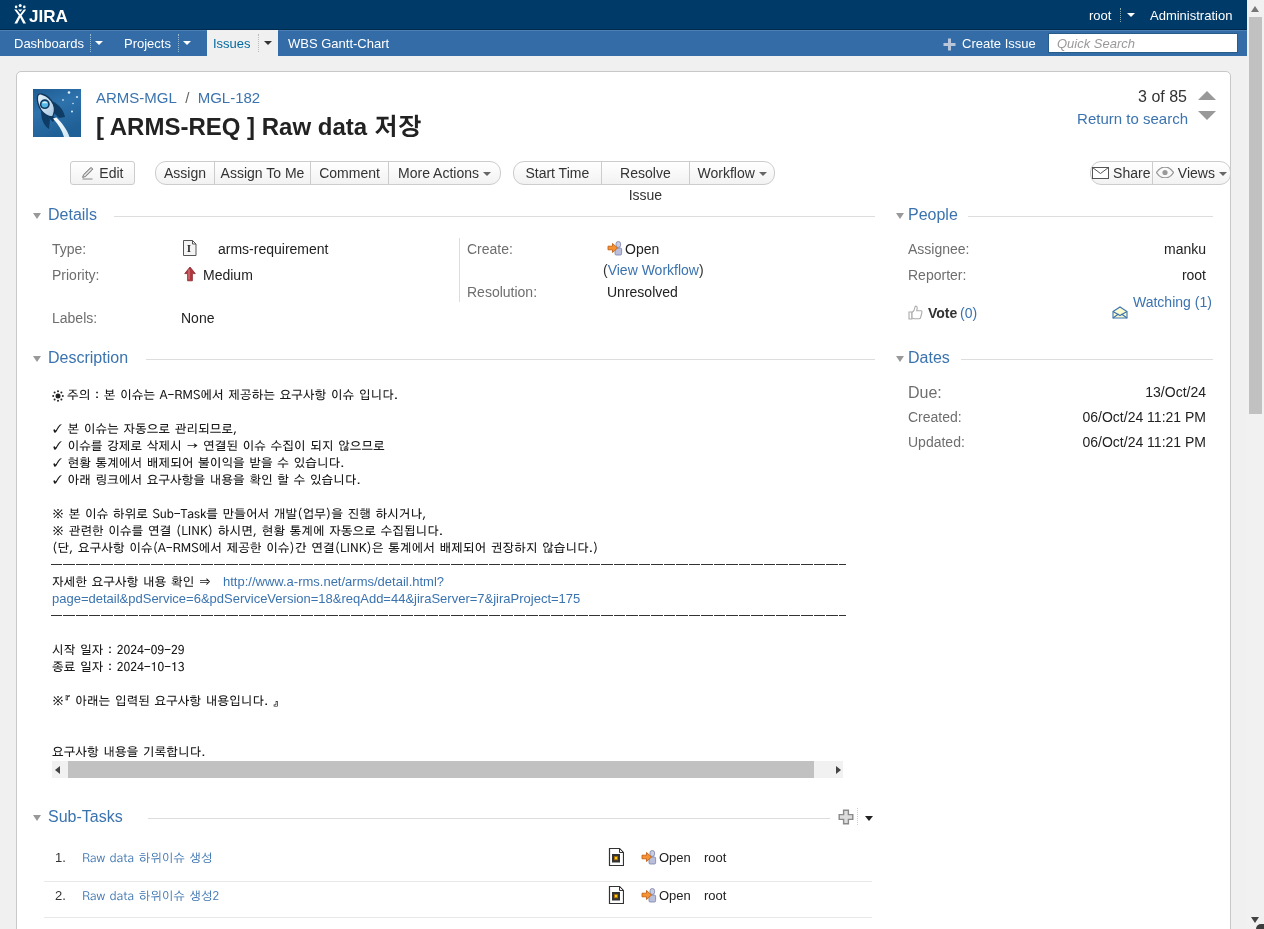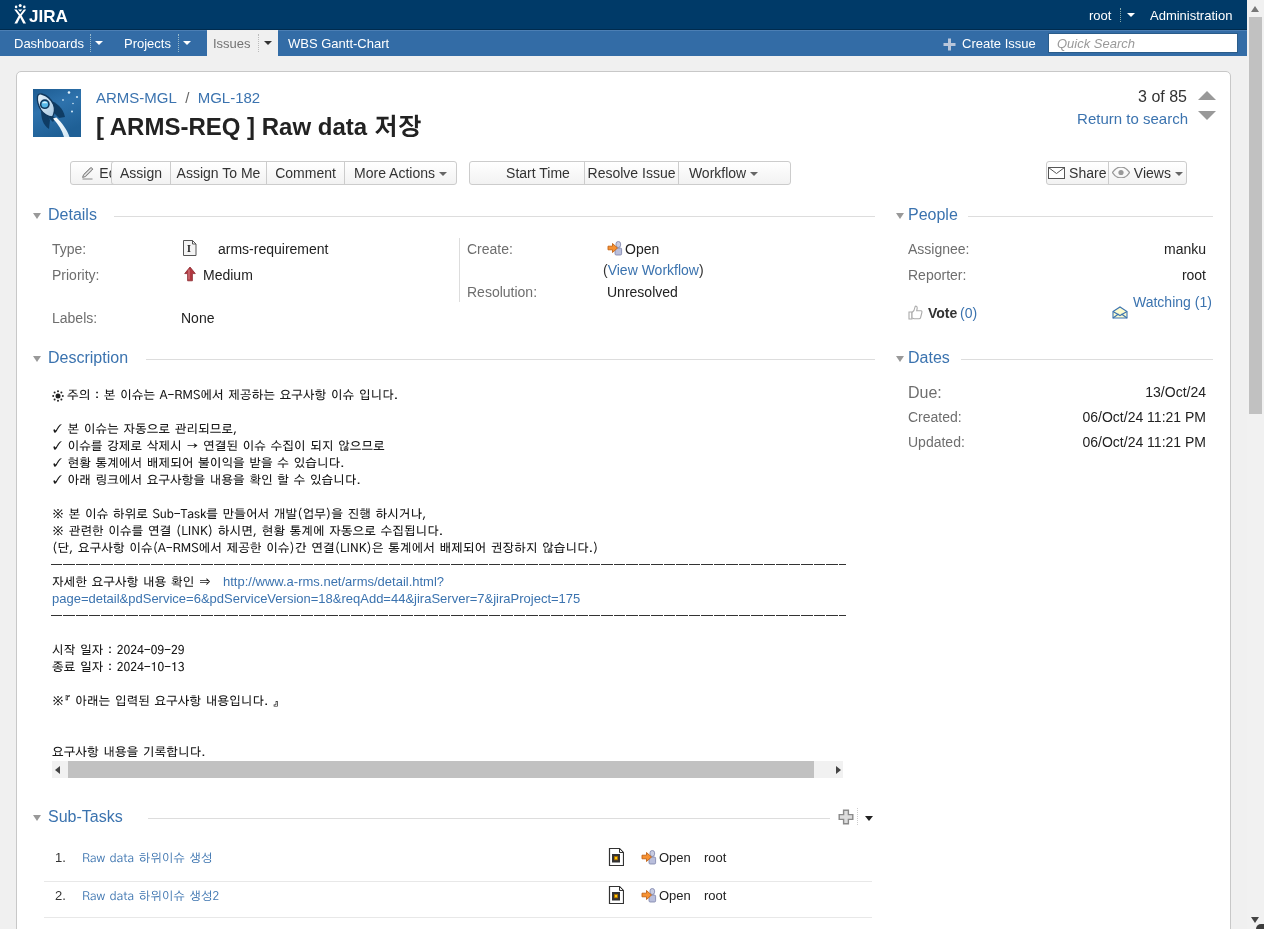--- a/index.html
+++ b/index.html
@@ -6,22 +6,22 @@
 body { font-family:"Liberation Sans",sans-serif; background:#f0f0f0; position:relative; }
 .abs { position:absolute; }
 a { text-decoration:none; color:#3b73af; }
 .tri-up { width:0;height:0;border-left:9px solid transparent;border-right:9px solid transparent;border-bottom:9px solid #999; }
 .tri-dn { width:0;height:0;border-left:9px solid transparent;border-right:9px solid transparent;border-top:9px solid #999; }
 .tw { width:0;height:0;border-left:4px solid transparent;border-right:4px solid transparent;border-top:4px solid #fff; display:inline-block; }
 .tg { width:0;height:0;border-left:4px solid transparent;border-right:4px solid transparent;border-top:4px solid #333; display:inline-block; }
 .sec-tri { width:0;height:0;border-left:4px solid transparent;border-right:4px solid transparent;border-top:6px solid #999; }
 .btn { position:absolute; height:24px; border:1px solid #ccc; border-radius:3px;
   background:linear-gradient(#ffffff,#f2f2f2); color:#333; font-size:14px; line-height:22px; text-align:center; }
-.grp { position:absolute; height:24px; border:1px solid #ccc; border-radius:3px;
-  background:linear-gradient(#ffffff,#f2f2f2); display:flex; }
+.grp { position:absolute; height:24px; border:1px solid #ccc; border-radius:11px;
+  background:linear-gradient(#ffffff,#f2f2f2); display:flex;margin-left:44px; }
 .grp > div { height:22px; line-height:22px; font-size:14px; color:#333; text-align:center; border-left:1px solid #ccc; }
 .grp > div:first-child { border-left:none; }
 </style></head>
 <body>
 <div class="abs" style="left:0px;top:0px;width:1247px;height:30px;background:#003a68;border-bottom:1px solid #002b4e;"></div>
 <div class="abs" style="left:12px;top:3px;width:60px;height:24px;"><svg width="60" height="24" viewBox="0 0 60 24">
 <g fill="#fff">
 <circle cx="8.2" cy="2.6" r="1.5"></circle>
         <circle cx="4.1" cy="3.9" r="1.3"></circle>
         <circle cx="12.3" cy="3.9" r="1.3"></circle>
@@ -35,21 +35,21 @@
 <div class="abs tw" style="left:1127px;top:13px;"></div>
 <div class="abs" style="left:1150px;top:8px;font-size:13px;line-height:15px;color:#fff;font-weight:400;white-space:nowrap;">Administration</div>
 <div class="abs" style="left:0px;top:30px;width:1247px;height:26px;background:#336ca6;border-top:1px solid #4c7fb4;"></div>
 <div class="abs" style="left:14px;top:36px;font-size:13px;line-height:15px;color:#fff;font-weight:400;white-space:nowrap;">Dashboards</div>
 <div class="abs" style="left:90px;top:34px;height:18px;border-left:1px dotted #9bc;"></div>
 <div class="abs tw" style="left:95px;top:41px;"></div>
 <div class="abs" style="left:124px;top:36px;font-size:13px;line-height:15px;color:#fff;font-weight:400;white-space:nowrap;">Projects</div>
 <div class="abs" style="left:178px;top:34px;height:18px;border-left:1px dotted #9bc;"></div>
 <div class="abs tw" style="left:183px;top:41px;"></div>
 <div class="abs" style="left:207px;top:30px;width:71px;height:26px;background:#f0f0f0;"></div>
-<div class="abs" style="left:213px;top:36px;font-size:13px;line-height:15px;color:#737373;font-weight:400;white-space:nowrap;">Issues</div>
+<div class="abs" style="left:213px;top:36px;font-size:13px;line-height:15px;color:#0369a1;font-weight:400;white-space:nowrap;">Issues</div>
 <div class="abs" style="left:258px;top:34px;height:18px;border-left:1px dotted #bbb;"></div>
 <div class="abs tg" style="left:264px;top:41px;"></div>
 <div class="abs" style="left:288px;top:36px;font-size:13px;line-height:15px;color:#fff;font-weight:400;white-space:nowrap;">WBS Gantt-Chart</div>
 <div class="abs" style="left:943px;top:37px;width:13px;height:13px;"><svg width="13" height="13" viewBox="0 0 13 13">
       <path fill="#b9c6da" d="M5 0.5h3v4.5h4.5v3H8v4.5H5V8H0.5V5H5z"></path>
     </svg></div>
 <div class="abs" style="left:962px;top:36px;font-size:13px;line-height:15px;color:#fff;font-weight:400;white-space:nowrap;">Create Issue</div>
 <div class="abs" style="left:1048px;top:33px;width:190px;height:20px;background:#fff;border:1px solid #2a5c8a;"></div>
 <div class="abs" style="left:1057px;top:36px;font-size:13px;line-height:15px;color:#999;font-weight:400;white-space:nowrap;font-style:italic;">Quick Search</div>
 <div class="abs" style="left:1247px;top:0px;width:17px;height:929px;background:#f1f1f1;"></div>
@@ -101,21 +101,21 @@
       <path d="M1.6 10.4 L2.6 7.6 L9.2 1.1 Q10.1 0.3 11.1 1.2 Q12.1 2.1 11.2 3.0 L4.6 9.5 L1.6 10.4 Z" fill="#e8e8e8" stroke="#777" stroke-width="1"></path>
       <path d="M3 7.8 L9.8 1.2 M4.2 9.2 L11 2.4" stroke="#999" stroke-width="0.7"></path>
       <path d="M1.5 12 L11.5 12" stroke="#888" stroke-width="1"></path>
     </svg> Edit</div>
 <div class="grp" style="left:111px;top:161px;width:346px;">
     <div style="width:58px;">Assign</div>
     <div style="width:96px;">Assign To Me</div>
     <div style="width:78px;">Comment</div>
     <div style="width:112px;">More Actions <span class="tg" style="vertical-align:2px;border-top-color:#666;"></span></div>
   </div>
-<div class="grp" style="left:469px;top:161px;width:322px;justify-content:center;">
+<div class="grp" style="left:469px;top:161px;width:262px;justify-content:center;">
     <div style="width:92px;">Start Time</div>
     <div style="width:94px;">Resolve Issue</div>
     <div style="width:90px;">Workflow <span class="tg" style="vertical-align:2px;border-top-color:#666;"></span></div>
   </div>
 <div class="grp" style="left:1046px;top:161px;width:141px;">
     <div style="width:73px;"><svg width="17" height="12" viewBox="0 0 17 12" style="vertical-align:-1px">
         <g fill="#fff" stroke="#555" stroke-width="1">
           <rect x="0.5" y="0.5" width="16" height="11"></rect>
           <path d="M0.5 0.5 L8.5 6.5 L16.5 0.5" fill="none"></path>
         </g>

